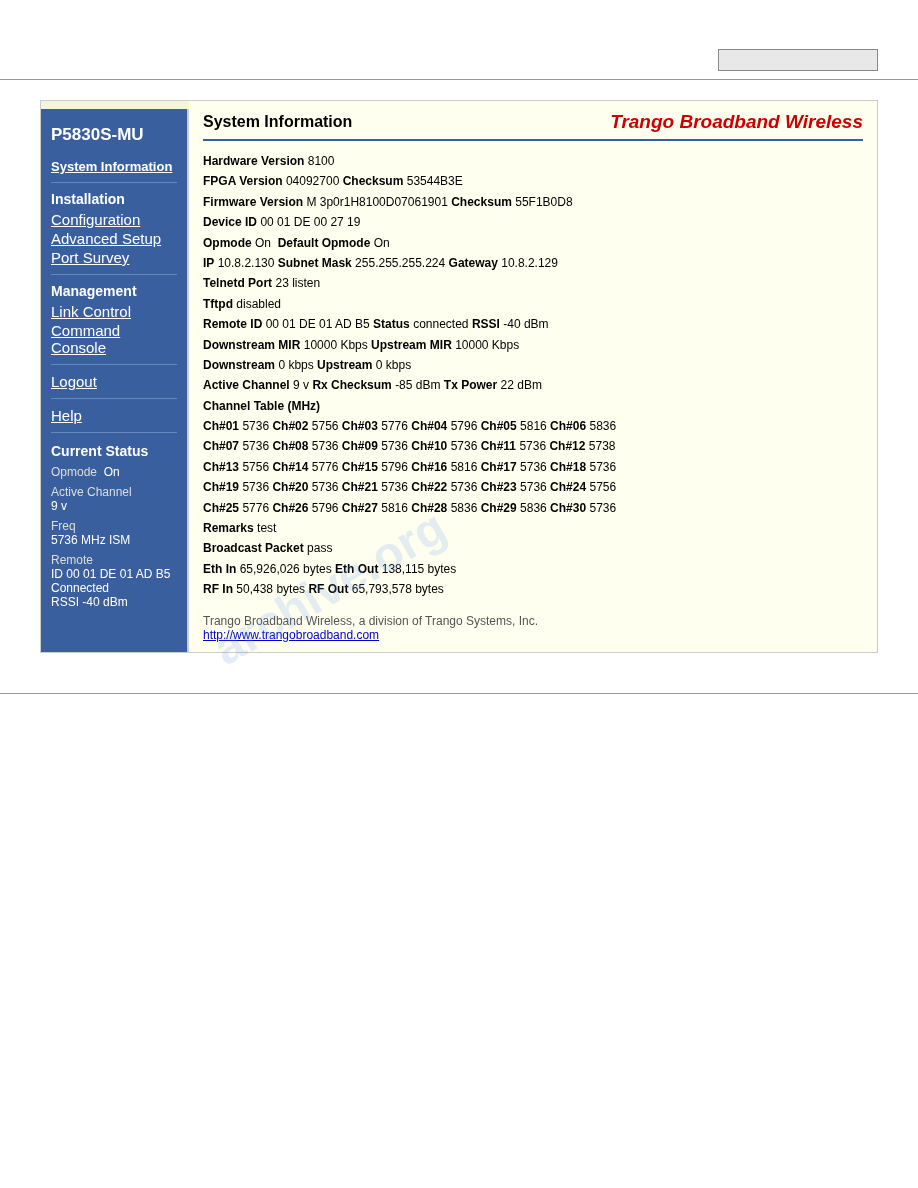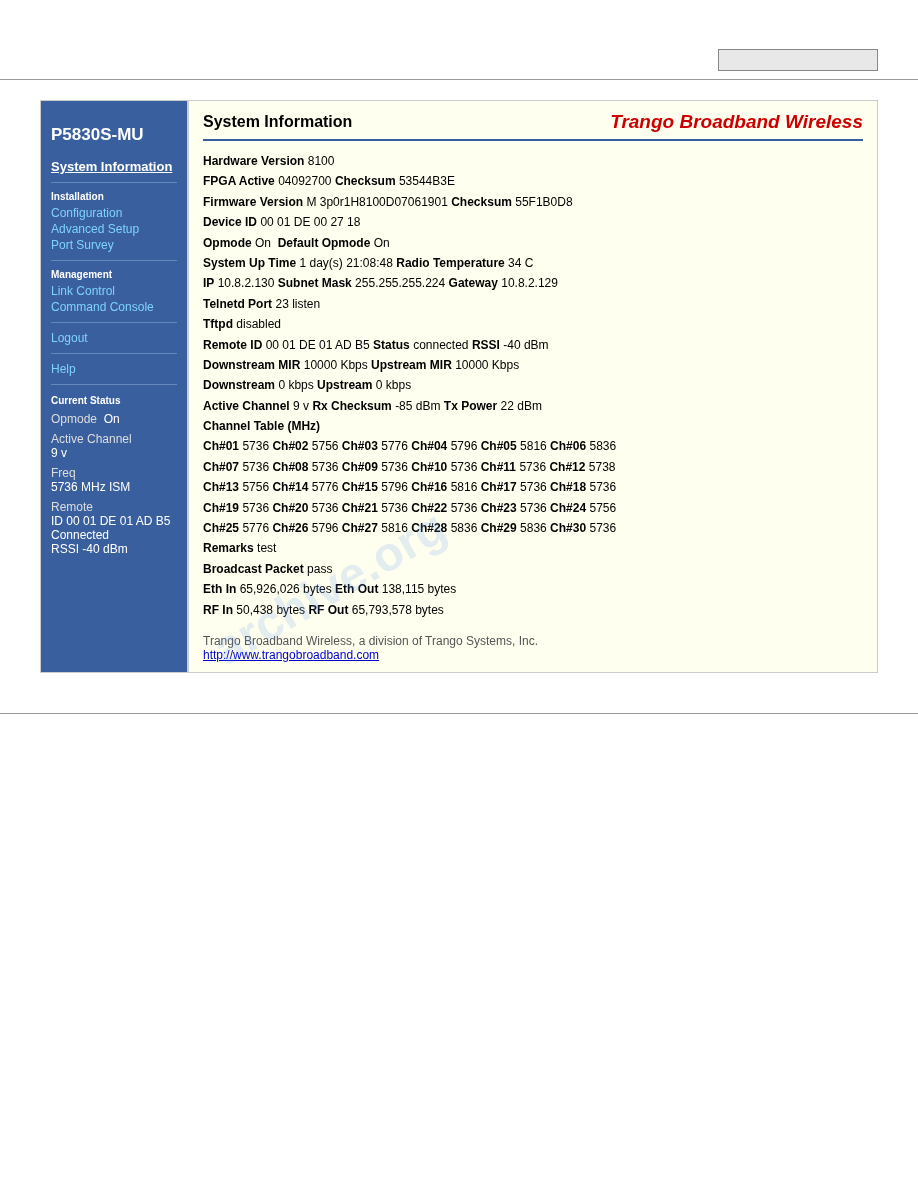--- a/index.html
+++ b/index.html
@@ -31,41 +31,43 @@
       display: flex;
       border: 1px solid #ccc;
       background: #f5f5dc;
     }
     
     .sidebar {
       width: 148px;
       min-width: 148px;
       background: #3a5f9e;
       color: #fff;
-      padding: 24px 10px;
+      padding: 16px 10px;
       border-right: 2px solid #ccc;
+      margin-top: 8px;
     }
     .sidebar-device-name {
       font-size: 17px;
       font-weight: bold;
       color: #fff;
       margin-bottom: 14px;
       display: block;
     }
     .sidebar-section-title {
-      font-size: 10px;
+      font-size: 14px;
       font-weight: bold;
       color: #fff;
       margin: 8px 0 4px 0;
       display: block;
     }
     .sidebar-link {
       display: block;
-      color: #7dd3fc;
-      font-size: 12px;
+      color: #ffffff;
+      font-size: 15px;
+      text-decoration: underline;
       cursor: pointer;
       margin: 2px 0;
     }
     .sidebar-active-link {
       display: block;
       color: #fff;
       font-size: 13px;
       font-weight: bold;
       text-decoration: underline;
       cursor: pointer;
@@ -212,33 +214,30 @@
       <div class="main-header">
         <span class="main-title">System Information</span>
         <span class="brand-title">Trango Broadband Wireless</span>
       </div>
 
       <div class="info-block">
         <div>
           <span class="label">Hardware Version</span>&nbsp;<span>8100</span>
         </div>
         <div>
-          <span class="label">FPGA Active</span>&nbsp;<span>04092700</span>&nbsp;<span class="label">Checksum</span>&nbsp;<span>53544B3E</span>
+          <span class="label">FPGA Version</span>&nbsp;<span>04092700</span>&nbsp;<span class="label">Checksum</span>&nbsp;<span>53544B3E</span>
         </div>
         <div>
           <span class="label">Firmware Version</span>&nbsp;<span>M 3p0r1H8100D07061901</span>&nbsp;<span class="label">Checksum</span>&nbsp;<span>55F1B0D8</span>
         </div>
         <div>
-          <span class="label">Device ID</span>&nbsp;<span>00 01 DE 00 27 18</span>
+          <span class="label">Device ID</span>&nbsp;<span>00 01 DE 00 27 19</span>
         </div>
         <div>
           <span class="label">Opmode</span>&nbsp;<span>On</span>&nbsp;&nbsp;<span class="label">Default Opmode</span>&nbsp;<span>On</span>
-        </div>
-        <div>
-          <span class="label">System Up Time</span>&nbsp;<span>1 day(s) 21:08:48</span>&nbsp;<span class="label">Radio Temperature</span>&nbsp;<span>34 C</span>
         </div>
         <div>
           <span class="label">IP</span>&nbsp;<span>10.8.2.130</span>&nbsp;<span class="label">Subnet Mask</span>&nbsp;<span>255.255.255.224</span>&nbsp;<span class="label">Gateway</span>&nbsp;<span>10.8.2.129</span>
         </div>
         <div>
           <span class="label">Telnetd Port</span>&nbsp;<span>23 listen</span>
         </div>
         <div>
           <span class="label">Tftpd</span>&nbsp;<span>disabled</span>
         </div>

